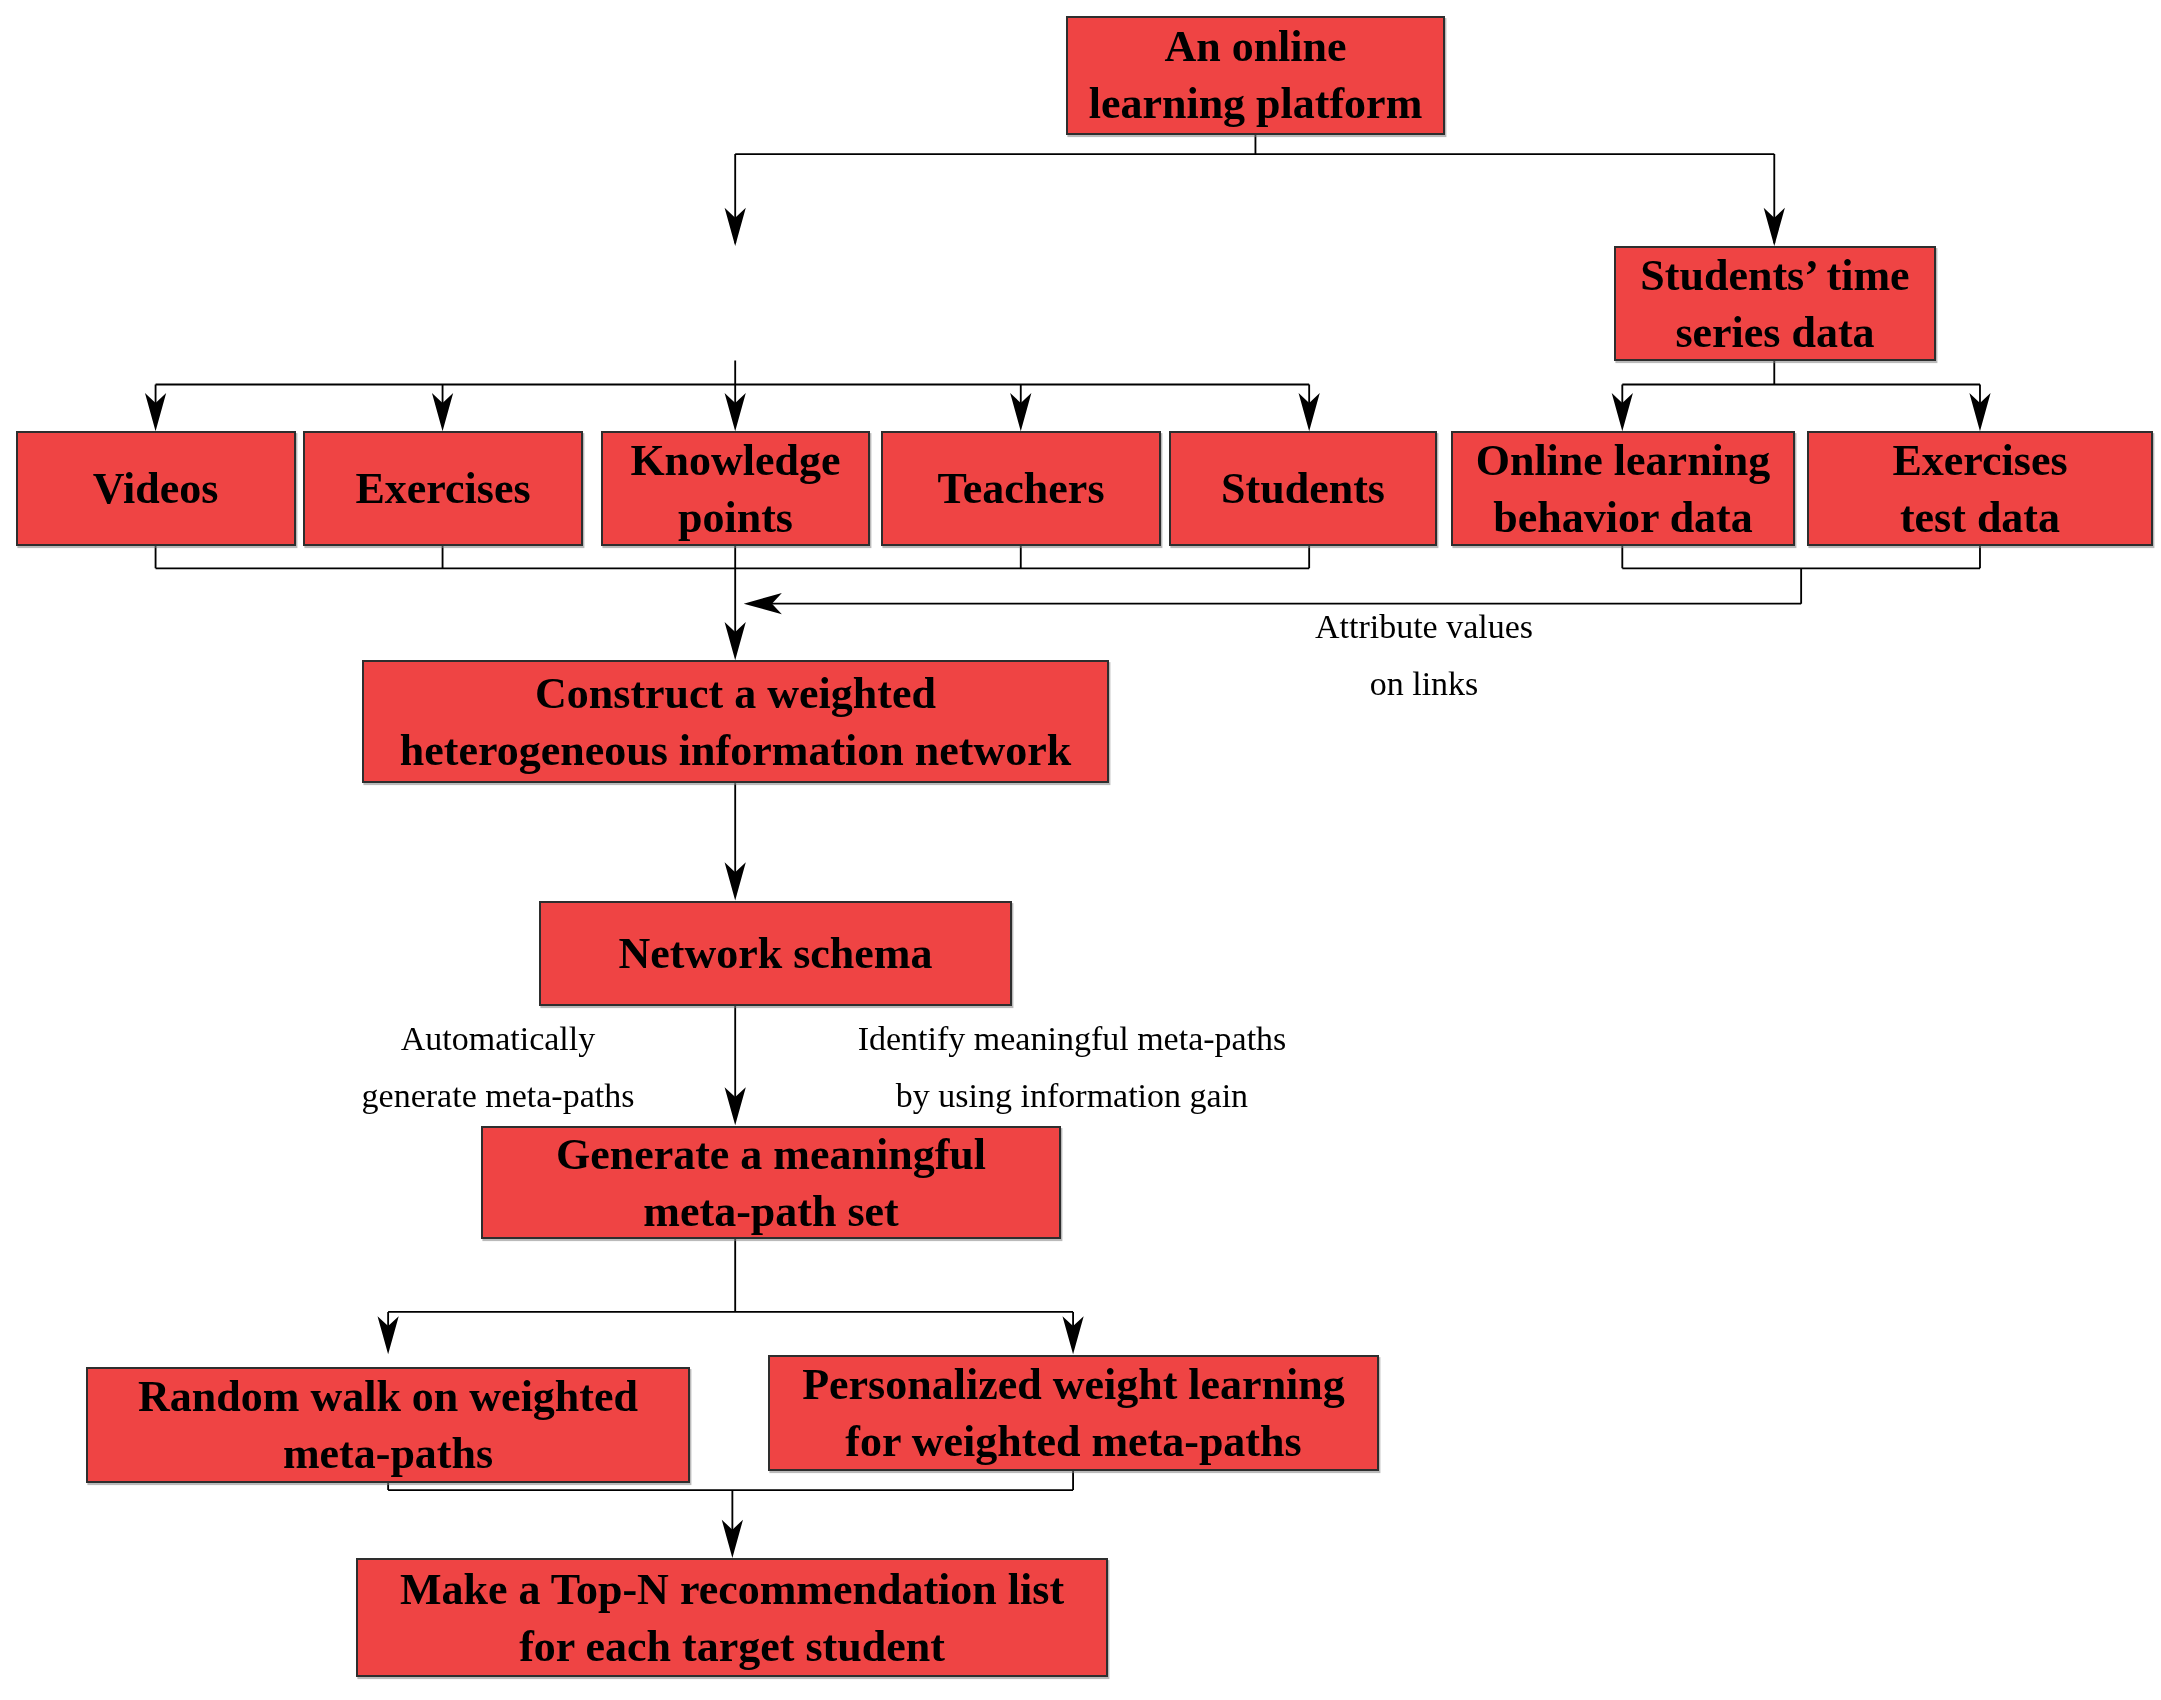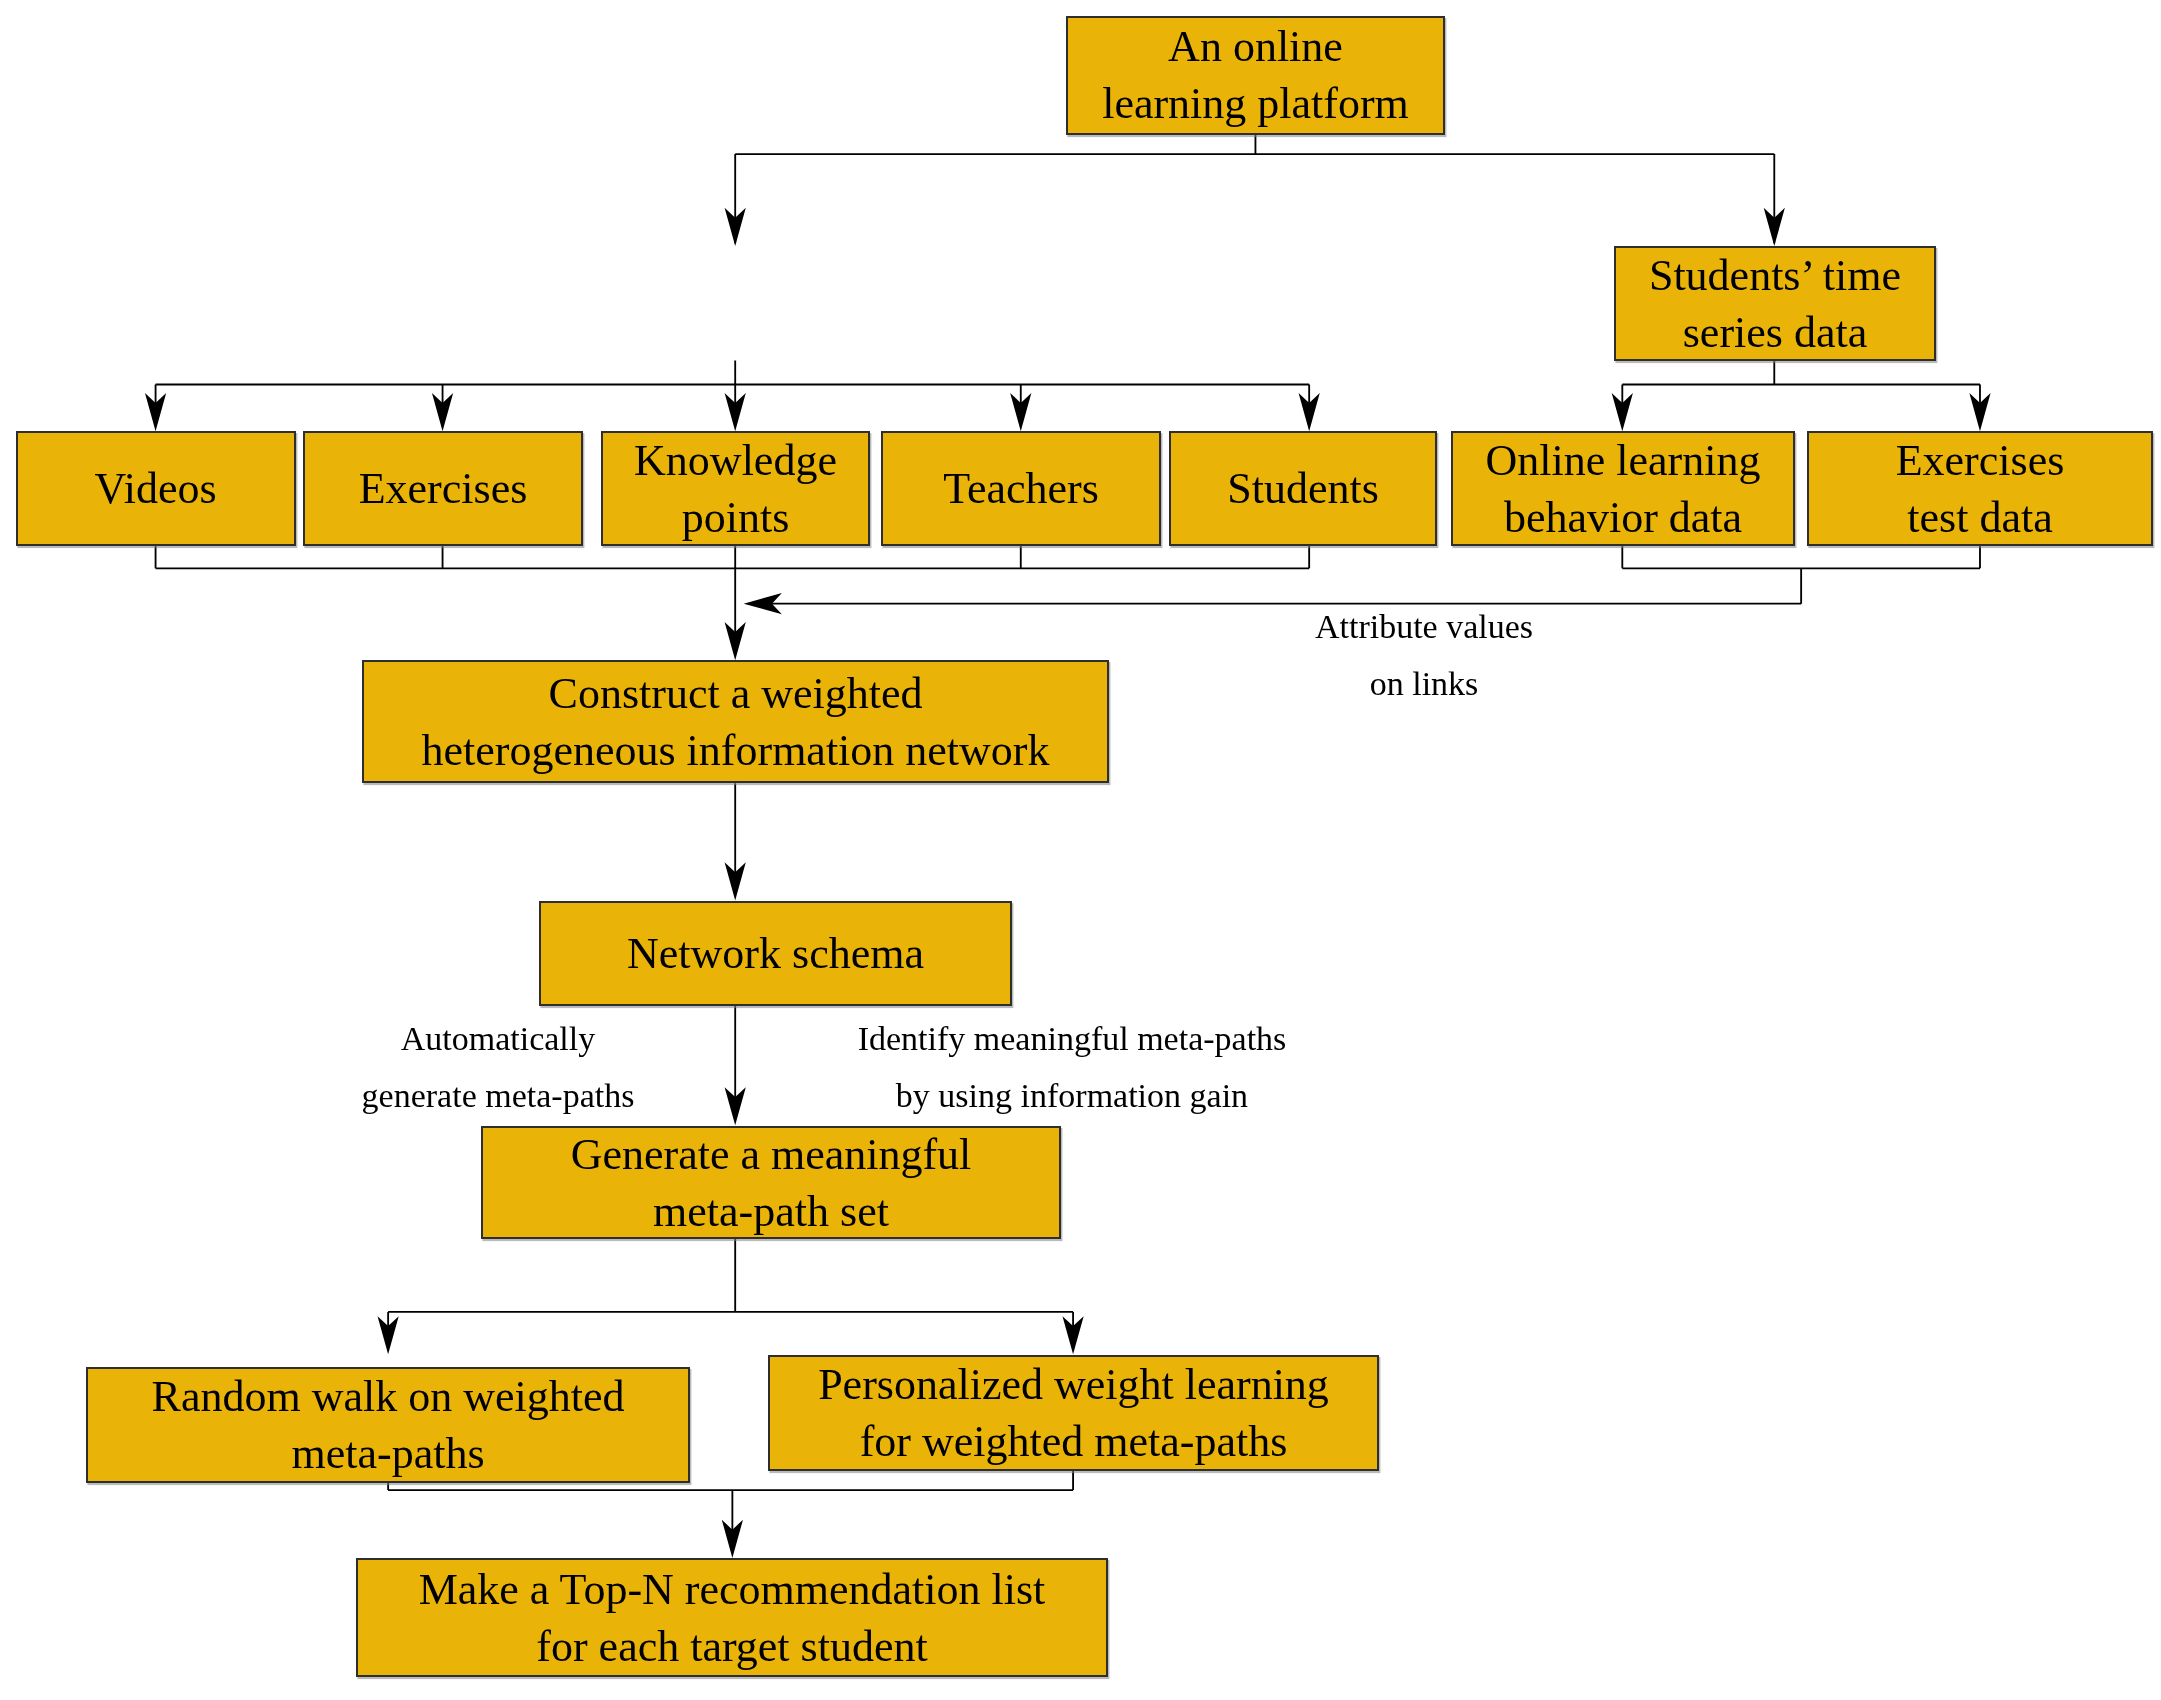--- a/index.html
+++ b/index.html
@@ -9,22 +9,23 @@
   }
   .canvas{position:absolute;left:0;top:0;width:2161px;height:1700px;}
   svg.wires{position:absolute;left:0;top:0;}
   svg.wires path{stroke:#000;stroke-width:2.6;fill:none;}
   svg.wires polygon{fill:#000;stroke:none;}
   .node{
     position:absolute;box-sizing:border-box;
     display:flex;align-items:center;justify-content:center;
     text-align:center;white-space:pre-line;
     font-size:44px;line-height:57px;
-    background:#eab308;border:2.1px solid #2e2e2e;
+    background:#ef4444;border:2.1px solid #2e2e2e;
     box-shadow:1.4px 2.1px 0 rgba(130,130,130,0.55);
+    font-weight:bold;
   }
   .edge-label{
     position:absolute;transform:translateX(-50%);
     text-align:center;white-space:pre-line;
     font-size:34px;line-height:57px;
   }
 </style>
 </head>
 <body>
 

